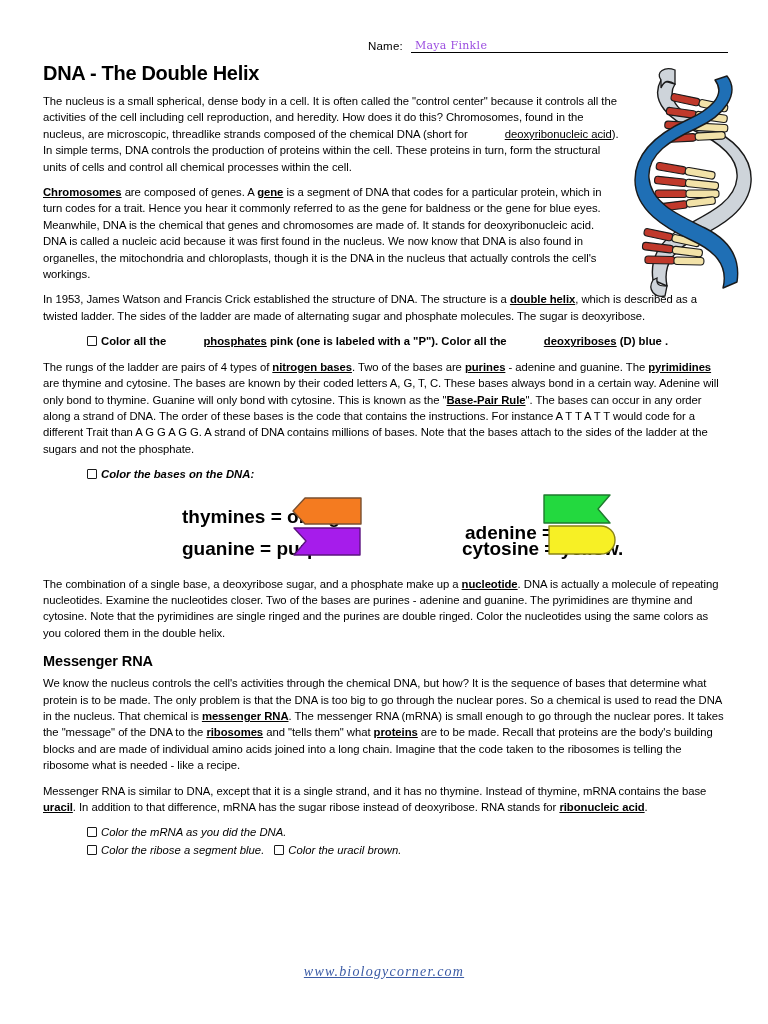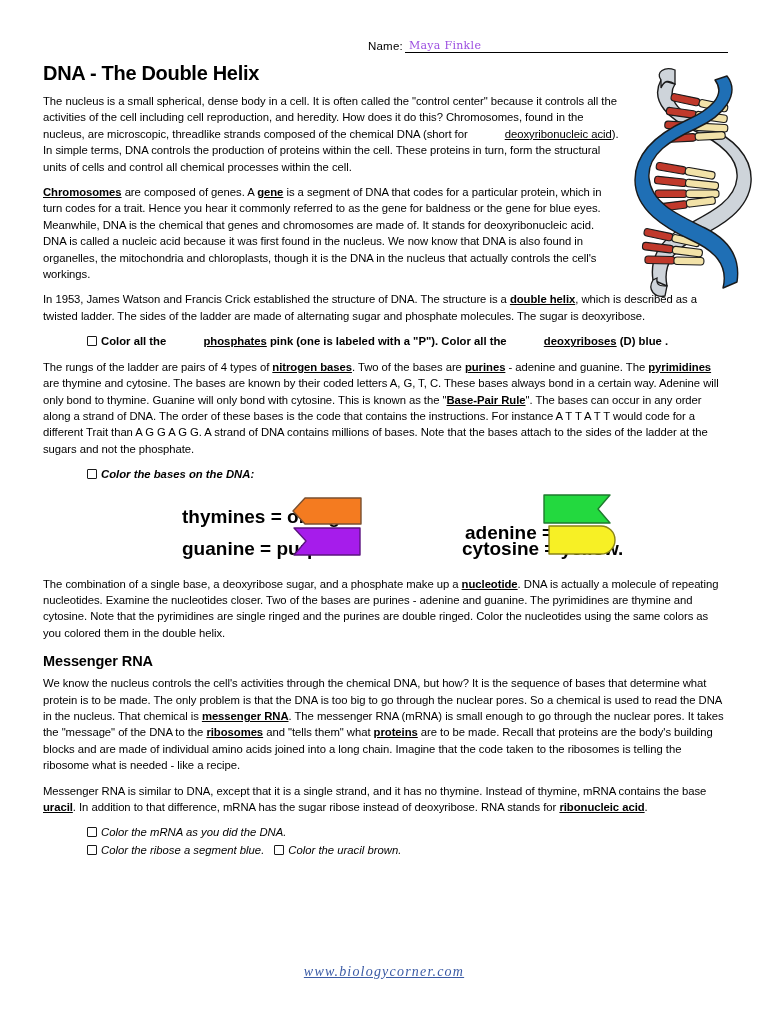--- a/index.html
+++ b/index.html
@@ -34,21 +34,21 @@
   }
   .name-label {
     font-size: 11.5px;
     letter-spacing: 0.2px;
     padding-bottom: 1px;
     white-space: nowrap;
   }
   .name-field {
     flex: 1;
     border-bottom: 1px solid #000;
-    margin-left: 2px;
+    margin-left: 8px;
     padding: 0 0 1px 4px;
     height: 15px;
     line-height: 15px;
   }
   .name-value {
     font-family: "DejaVu Serif", serif;
     font-size: 11px;
     color: #9B4DE0;
     letter-spacing: 0.3px;
   }

